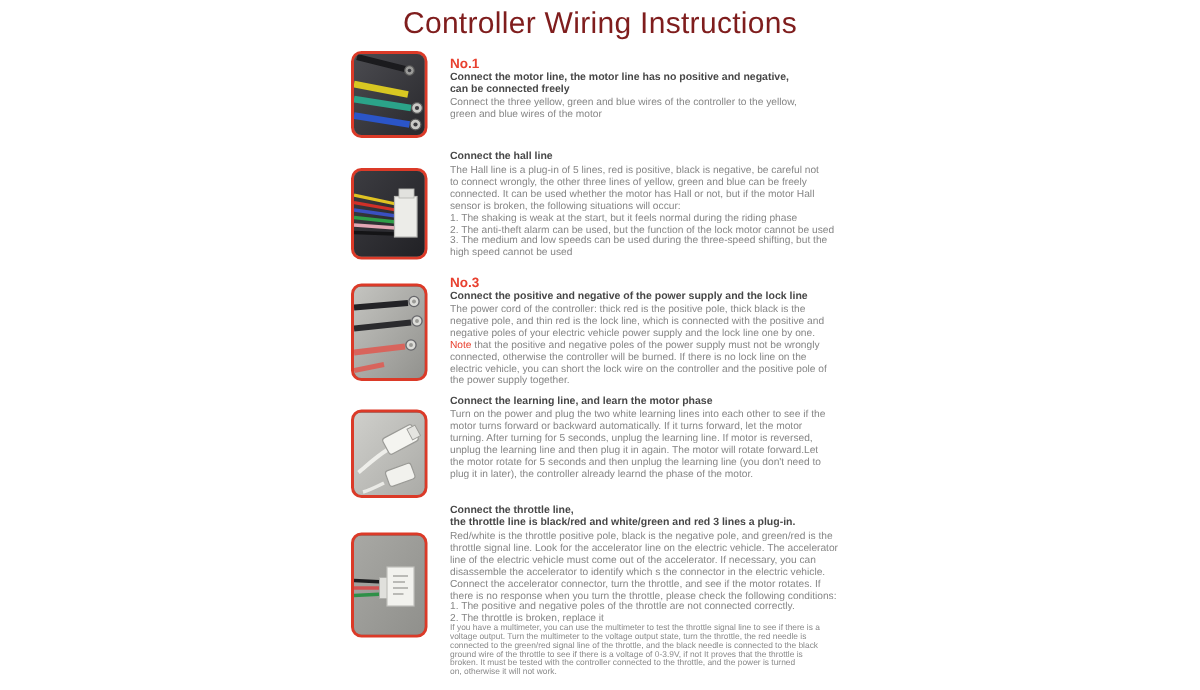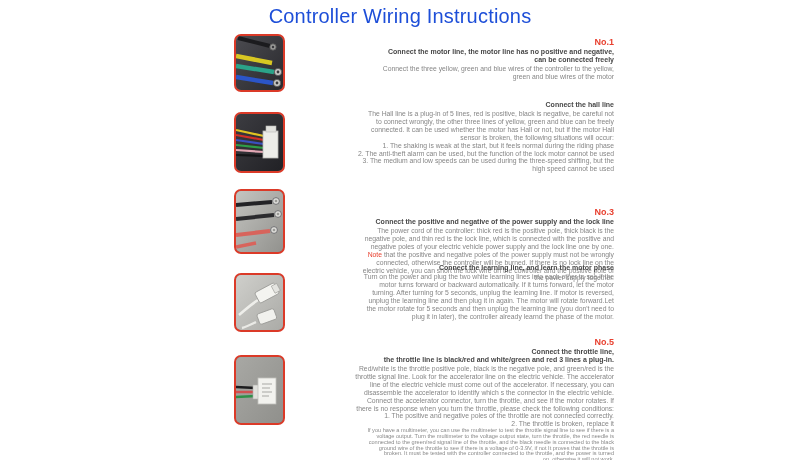--- a/index.html
+++ b/index.html
@@ -3,37 +3,37 @@
 <meta charset="utf-8">
 <style>
   * { margin:0; padding:0; box-sizing:border-box; }
   html,body { background:#ffffff; }
   #page {
     position:relative; width:800px; height:460px; background:#ffffff;
     font-family:"Liberation Sans", sans-serif; overflow:hidden;
   }
   .page-title {
     position:absolute; top:5px; left:0; width:800px; text-align:center;
-    font-size:20px; color:#1d4ed8; font-weight:normal; letter-spacing:0.2px;
+    font-size:20px; color:#7f1d1d; font-weight:normal; letter-spacing:0.2px;
   }
   .photo {
     position:absolute; left:234px; border:2px solid #db3a28; border-radius:7px;
     overflow:hidden; background:#777;
   }
   .photo svg { display:block; }
-  .section { position:absolute; left:300px; width:314px;text-align:right; }
+  .section { position:absolute; left:300px; width:314px; }
   .sec-num { font-size:9px; font-weight:bold; color:#e8402f; line-height:10px; margin-bottom:1px; }
   .sec-heading { font-size:7px; font-weight:bold; color:#474747; line-height:8px; white-space:pre-line; }
   .sec-body { font-size:6.8px; color:#868686; line-height:7.9px; white-space:pre-line; margin-top:1px; }
   .note-word { color:#e8402f; }
   .fine-print { font-size:5.6px; color:#8a8a8a; line-height:5.8px; white-space:pre-line; }
   
   #sec1 { top:37px; }  #photo1 { top:34px;  width:51px; height:58px; }
   #sec2 { top:101px; } #photo2 { top:112px; width:51px; height:61px; }
-  #sec3 { top:183px;margin-top:24px; } #photo3 { top:189px; width:51px; height:65px; }
+  #sec3 { top:183px; } #photo3 { top:189px; width:51px; height:65px; }
   #sec4 { top:264px; } #photo4 { top:273px; width:51px; height:59px; }
   #sec5 { top:337px; } #photo5 { top:355px; width:51px; height:70px; }
 </style>
 </head>
 <body>
 
 <div id="page">
 
   <h1 class="page-title">Controller Wiring Instructions</h1>
 
@@ -171,21 +171,20 @@
       <rect width="51" height="70" fill="url(#bg5)"></rect>
       <path d="M0,30 L20,31" stroke="#1c1c1e" stroke-width="2.4" fill="none"></path>
       <path d="M0,35 L20,35" stroke="#d05050" stroke-width="2.4" fill="none"></path>
       <path d="M0,40 L20,39" stroke="#2f9048" stroke-width="2.4" fill="none"></path>
       <rect x="17" y="28" width="6" height="14" fill="#e0e0dc" stroke="#b0b0ac" stroke-width="0.6"></rect>
       <rect x="22" y="21" width="18" height="26" fill="#f2f2ee" stroke="#c0c0bc" stroke-width="0.8"></rect>
       <path d="M26,27 L36,27 M26,31 L34,31 M26,35 L36,35 M26,39 L33,39" stroke="#a8a8a4" stroke-width="1" fill="none"></path>
     </svg>
   </div>
   <div class="section" id="sec5">
-    <div class="sec-num">No.5</div>
     <div class="sec-heading">Connect the throttle line,
 the throttle line is black/red and white/green and red 3 lines a plug-in.</div>
     <div class="sec-body">Red/white is the throttle positive pole, black is the negative pole, and green/red is the
 throttle signal line. Look for the accelerator line on the electric vehicle. The accelerator
 line of the electric vehicle must come out of the accelerator. If necessary, you can
 disassemble the accelerator to identify which s the connector in the electric vehicle.
 Connect the accelerator connector, turn the throttle, and see if the motor rotates. If
 there is no response when you turn the throttle, please check the following conditions:
 1. The positive and negative poles of the throttle are not connected correctly.
 2. The throttle is broken, replace it</div>

